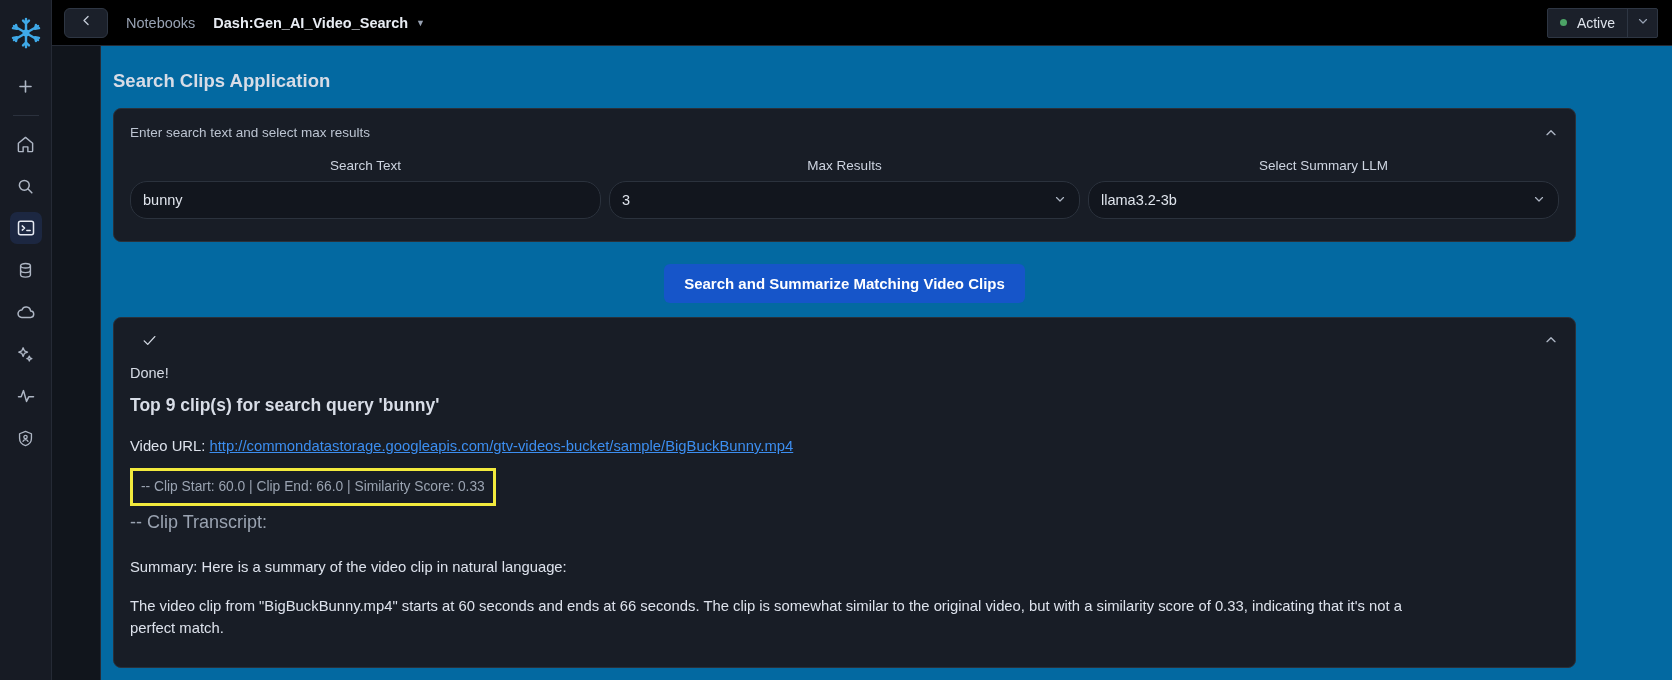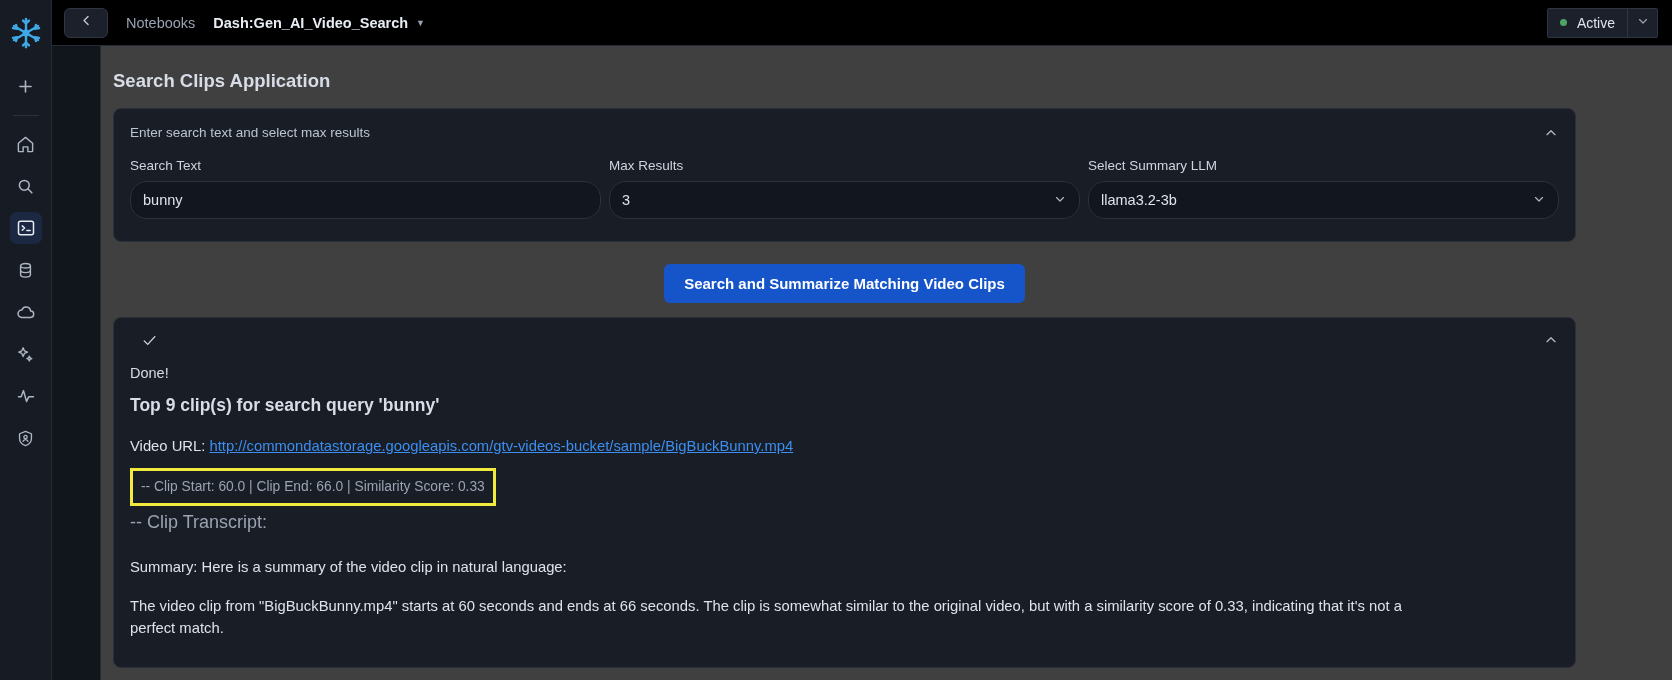--- a/index.html
+++ b/index.html
@@ -60,21 +60,21 @@
   .status-dot { width: 7px; height: 7px; border-radius: 50%; background: #4ca366; }
   .status-text { color: #dfe4ec; font-size: 14px; }
   .status-caret {
     width: 30px; height: 100%; border-left: 1px solid #2e3643;
     display: flex; align-items: center; justify-content: center; color: #98a2b3;
   }
 
   
   .content {
     flex: 1; position: relative; overflow: hidden;
-    background: #404040;
+    background: #0369a1;
     border-left: 1px solid #262b36;
     margin-left: 48px;
   }
   .page {
     padding: 16px 96px 0 12px;
   }
   .page-title {
     color: #d7dce6; font-size: 18.5px; font-weight: bold;
     margin: 8px 0 16px 0;
   }
@@ -85,21 +85,21 @@
     position: relative;
     margin-bottom: 6px;
   }
   .panel-header {
     display: flex; align-items: flex-start; justify-content: space-between;
     padding: 16px 16px 0 16px;
   }
   .panel-caption { color: #bcc4d1; font-size: 13.5px; }
   .collapse-caret { color: #aeb6c4; line-height: 1; }
 
-  .form-row { display: flex; gap: 8px; padding: 14px 16px 22px 16px; }
+  .form-row { display: flex; gap: 8px; padding: 14px 16px 22px 16px; text-align: center; }
   .field { flex: 1; min-width: 0; }
   .field-label { color: #cdd4e0; font-size: 13.5px; margin-bottom: 8px; }
   .input, .select {
     width: 100%; height: 38px;
     background: #12161e; border: 1px solid #2b323d; border-radius: 17px;
     color: #dfe4ec; font-size: 14.5px;
     padding: 0 12px;
     display: flex; align-items: center;
     font-family: "Liberation Sans", sans-serif;
   }

